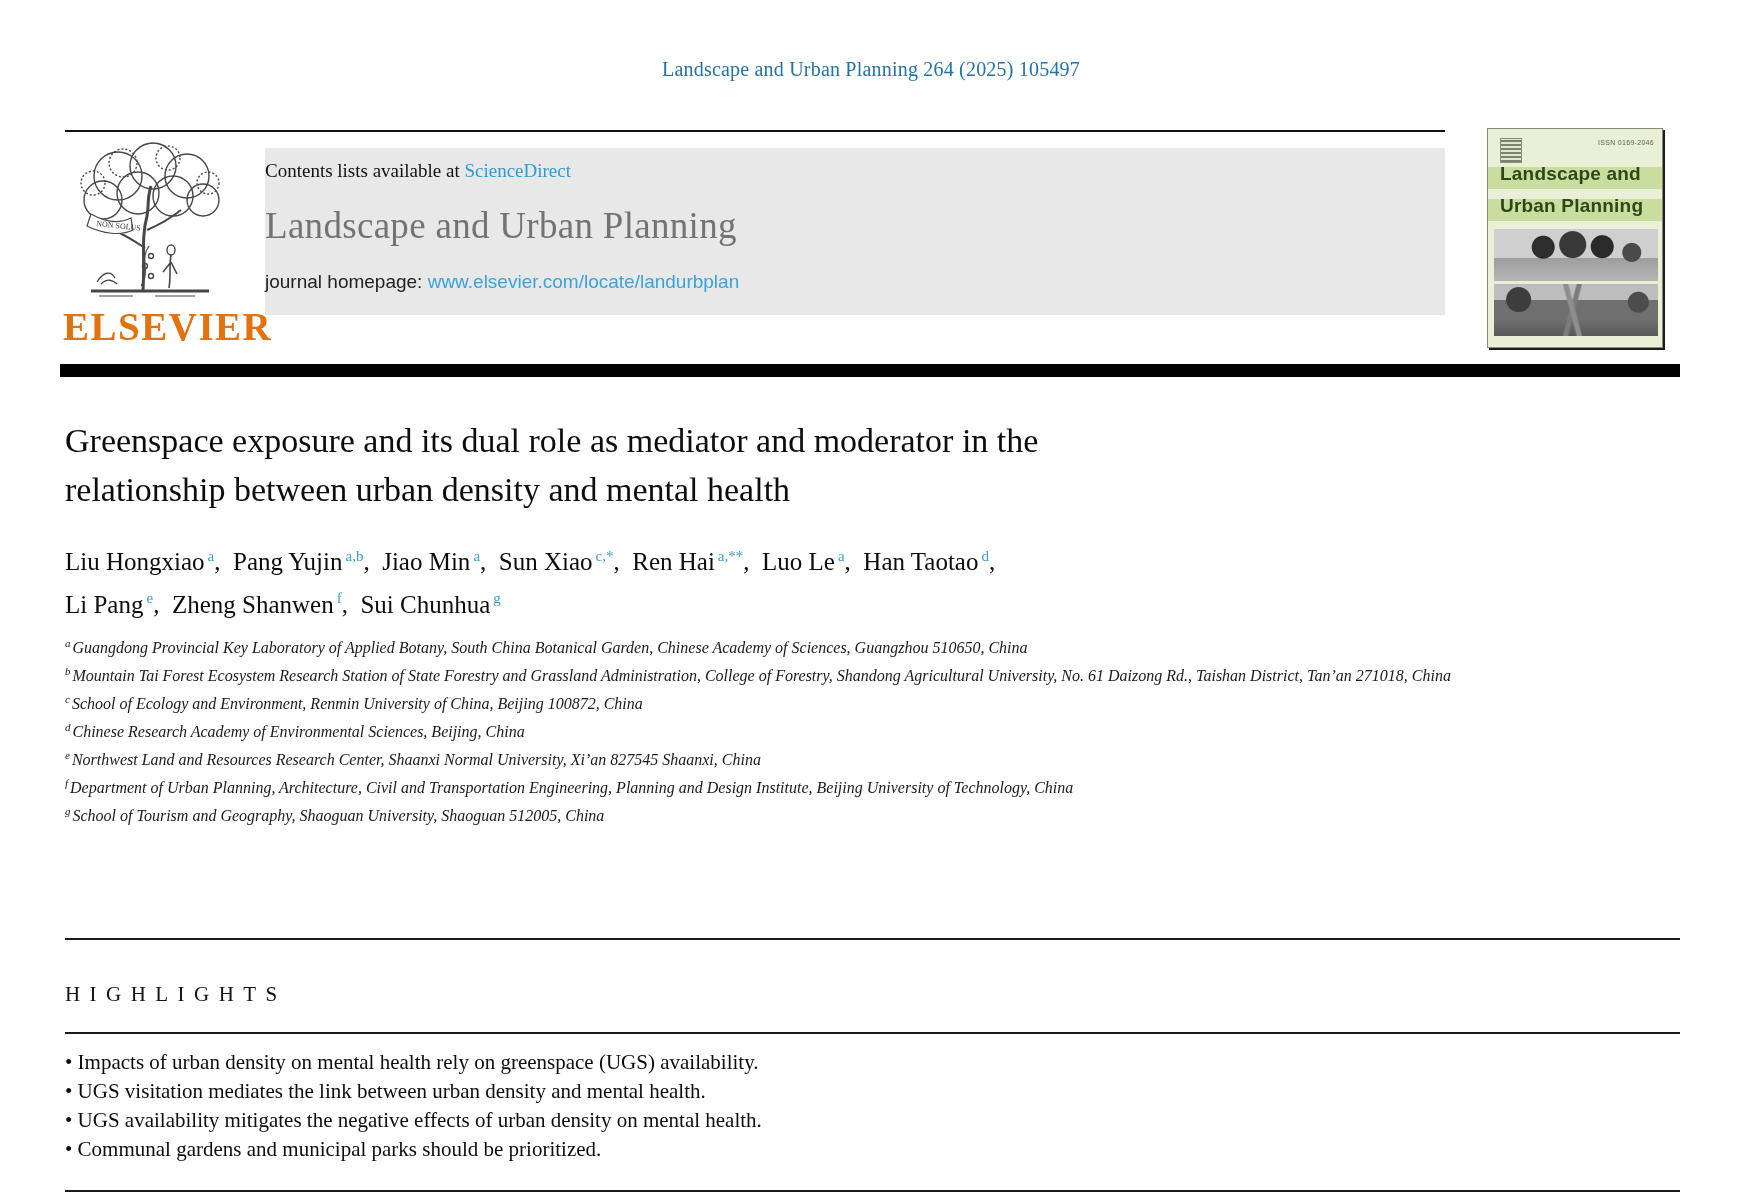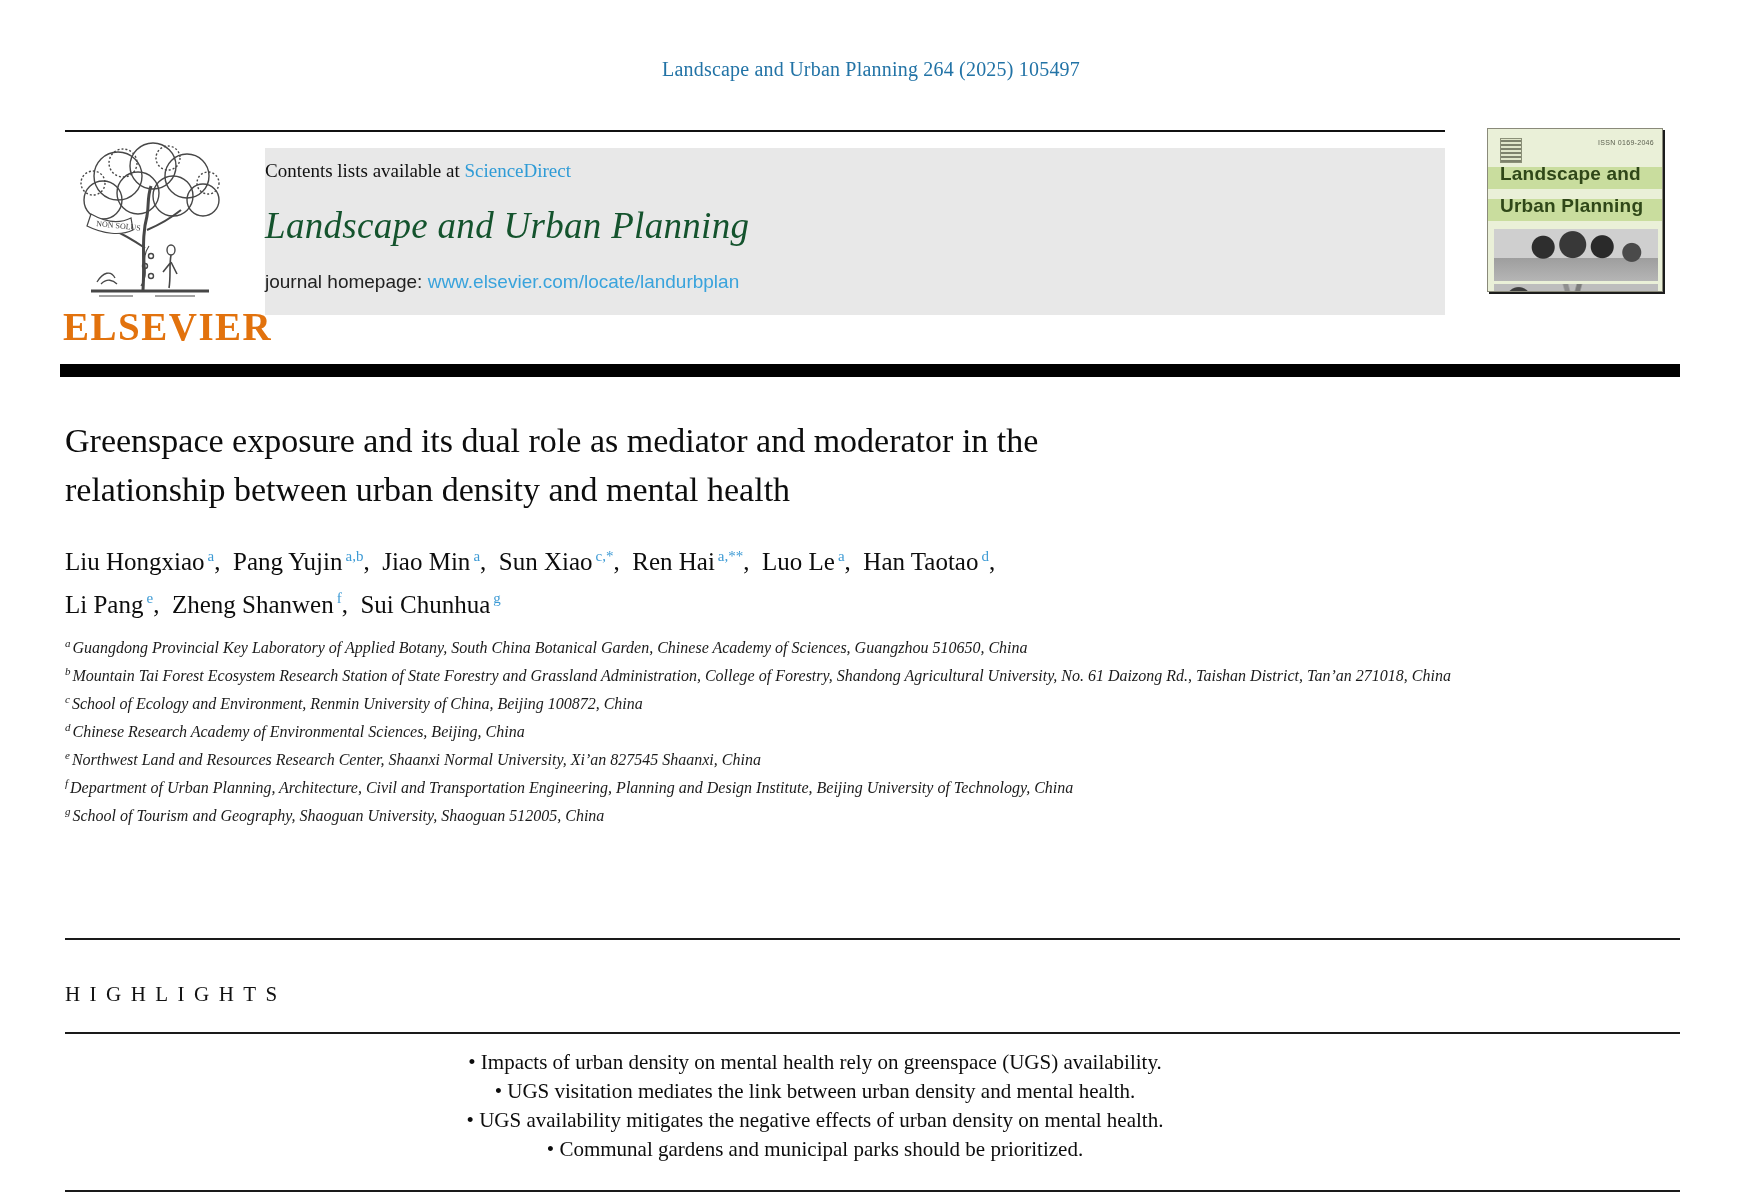--- a/index.html
+++ b/index.html
@@ -15,27 +15,27 @@
   .top-rule { position:absolute; top:130px; left:65px; width:1380px; height:2px; background:#111; }
   .logo-wrap { position:absolute; left:63px; top:138px; width:175px; height:205px; }
   .logo-tree { display:block; width:172px; height:166px; }
   .elsevier-word { margin-top:0px; font-size:39px; font-weight:600; letter-spacing:1.5px;
                    color:#e2720d; font-family:"Liberation Serif", serif; }
 
   .header-box { position:absolute; left:265px; top:148px; width:1180px; height:167px;
                 background:#e8e8e8; text-align:left; }
   .contents-line { margin-top:12px; font-size:19px; color:#111; }
   .contents-line .link { color:#2e9bd6; }
-  .journal-title { margin-top:22px; font-size:37px; color:#14532d; letter-spacing:0.3px;font-style:italic; }
+  .journal-title { margin-top:22px; font-size:37px; color:#737373; letter-spacing:0.3px; }
   .homepage-line { margin-top:24px; font-size:19px; color:#222;
                    font-family:"Liberation Sans", sans-serif; }
   .homepage-line .link { color:#39a3dc; }
 
   
-  .cover { position:absolute; left:1487px; top:128px; width:176px; height:164px;
+  .cover { position:absolute; left:1487px; top:128px; width:176px; height:220px;
            background:#eaf0d8; border:1px solid #8a8a7a;
            box-shadow:2px 2px 0 #1c1c1c; overflow:hidden; }
   .cover-mark { position:absolute; left:12px; top:9px; width:22px; height:25px;
                 background:
                   repeating-linear-gradient(0deg,#6a6f5a 0 2px,#dfe5c8 2px 4px);
                 border:1px solid #7b8068; opacity:0.85; }
   .cover-issn { position:absolute; right:8px; top:10px; font-size:7px; color:#5c6150;
                 font-family:"Liberation Sans", sans-serif; letter-spacing:0.3px; }
   .cover-band { position:absolute; left:0; width:100%; height:22px; background:#c9dd9e; }
   .band1 { top:38px; } .band2 { top:70px; }
@@ -78,21 +78,21 @@
   .affil sup { font-size:11px; margin-right:2px; }
 
   
   .rule { position:absolute; left:65px; width:1615px; height:1.5px; background:#1a1a1a; }
   .rule-1 { top:938px; } .rule-2 { top:1032px; } .rule-3 { top:1190px; }
   .hl-heading { position:absolute; left:65px; top:982px; font-size:21px; color:#111;
                 letter-spacing:0.45em; }
   .hl-list { position:absolute; left:65px; top:1048px; width:1500px;
              font-size:21px; line-height:28.5px; color:#0d0d0d; }
   .hl-item::before { content:"\2022\00A0"; }
-  .hl-item { margin-bottom:0.5px;text-align:center; }
+  .hl-item { margin-bottom:0.5px; }
 </style>
 </head>
 <body>
 
 <div id="page">
 
   <div class="citation">Landscape and Urban Planning 264 (2025) 105497</div>
 
   <div class="top-rule"></div>
 

